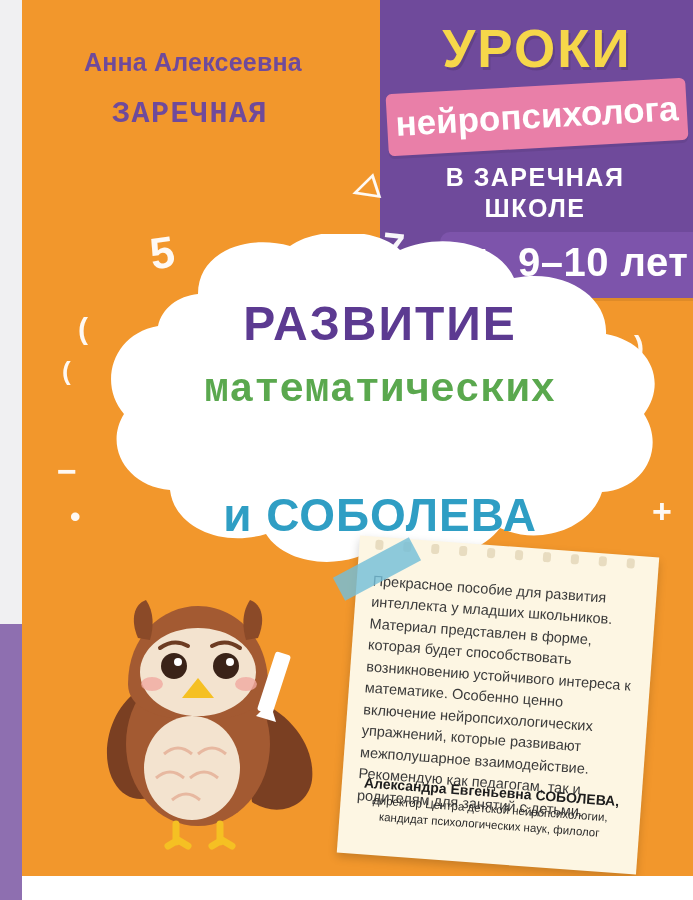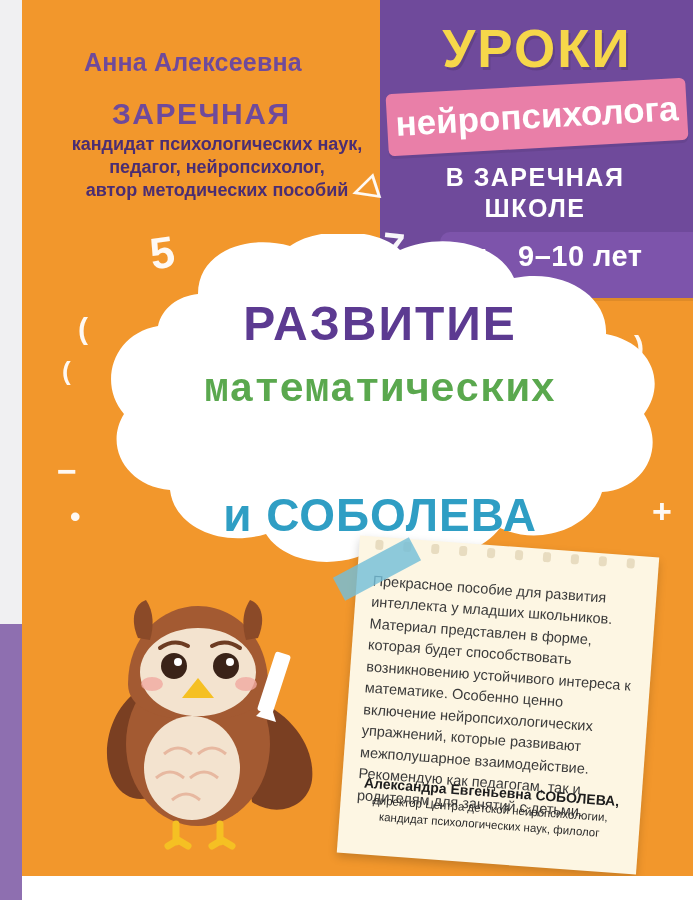--- a/index.html
+++ b/index.html
@@ -112,21 +112,21 @@
     color: #ffffff;
     font-size: 17px;
     font-weight: bold;
     line-height: 1.05;
     letter-spacing: 0.5px;
   }
   .age-big {
     position: absolute;
     left: 78px; top: 8px;
     color: #ffffff;
-    font-size: 29px;
+    font-size: 40px;
     font-weight: bold;
     letter-spacing: 0.5px;
     white-space: nowrap;
   }
 
   
   .author-name {
     position: absolute;
     left: 62px; top: 48px;
     color: #6f4a9b;
@@ -134,20 +134,21 @@
     font-weight: bold;
     letter-spacing: 0.2px;
   }
   .author-surname {
     position: absolute;
     left: 90px; top: 97px;
     color: #6f4a9b;
     font-size: 30px;
     font-weight: bold;
     letter-spacing: 1.5px;
+    font-family: Liberation Mono, monospace;
   }
   .author-desc {
     position: absolute;
     left: 30px; top: 133px;
     width: 330px;
     text-align: center;
     color: #4b2d72;
     font-size: 18px;
     font-weight: bold;
     line-height: 1.28;
@@ -301,25 +302,20 @@
     <div class="age-badge">
       <div class="age-small">
         <div>для</div>
         <div>детей</div>
       </div>
       <div class="age-big">9–10 лет</div>
     </div>
 
     <div class="author-name">Анна Алексеевна</div>
     <div class="author-surname">ЗАРЕЧНАЯ</div>
-    <div class="author-desc">
-      <div>кандидат психологических наук,</div>
-      <div>педагог, нейропсихолог,</div>
-      <div>автор методических пособий</div>
-    </div>
 
     <div class="doodle d-tri">◁</div>
     <div class="doodle d-five">5</div>
     <div class="doodle d-seven">7</div>
     <div class="doodle d-swirl">∿</div>
 
     <div class="cloud">
       <svg width="590" height="346" viewBox="0 0 590 346" xmlns="http://www.w3.org/2000/svg">
         <path fill="#ffffff" d="
           M120,60

